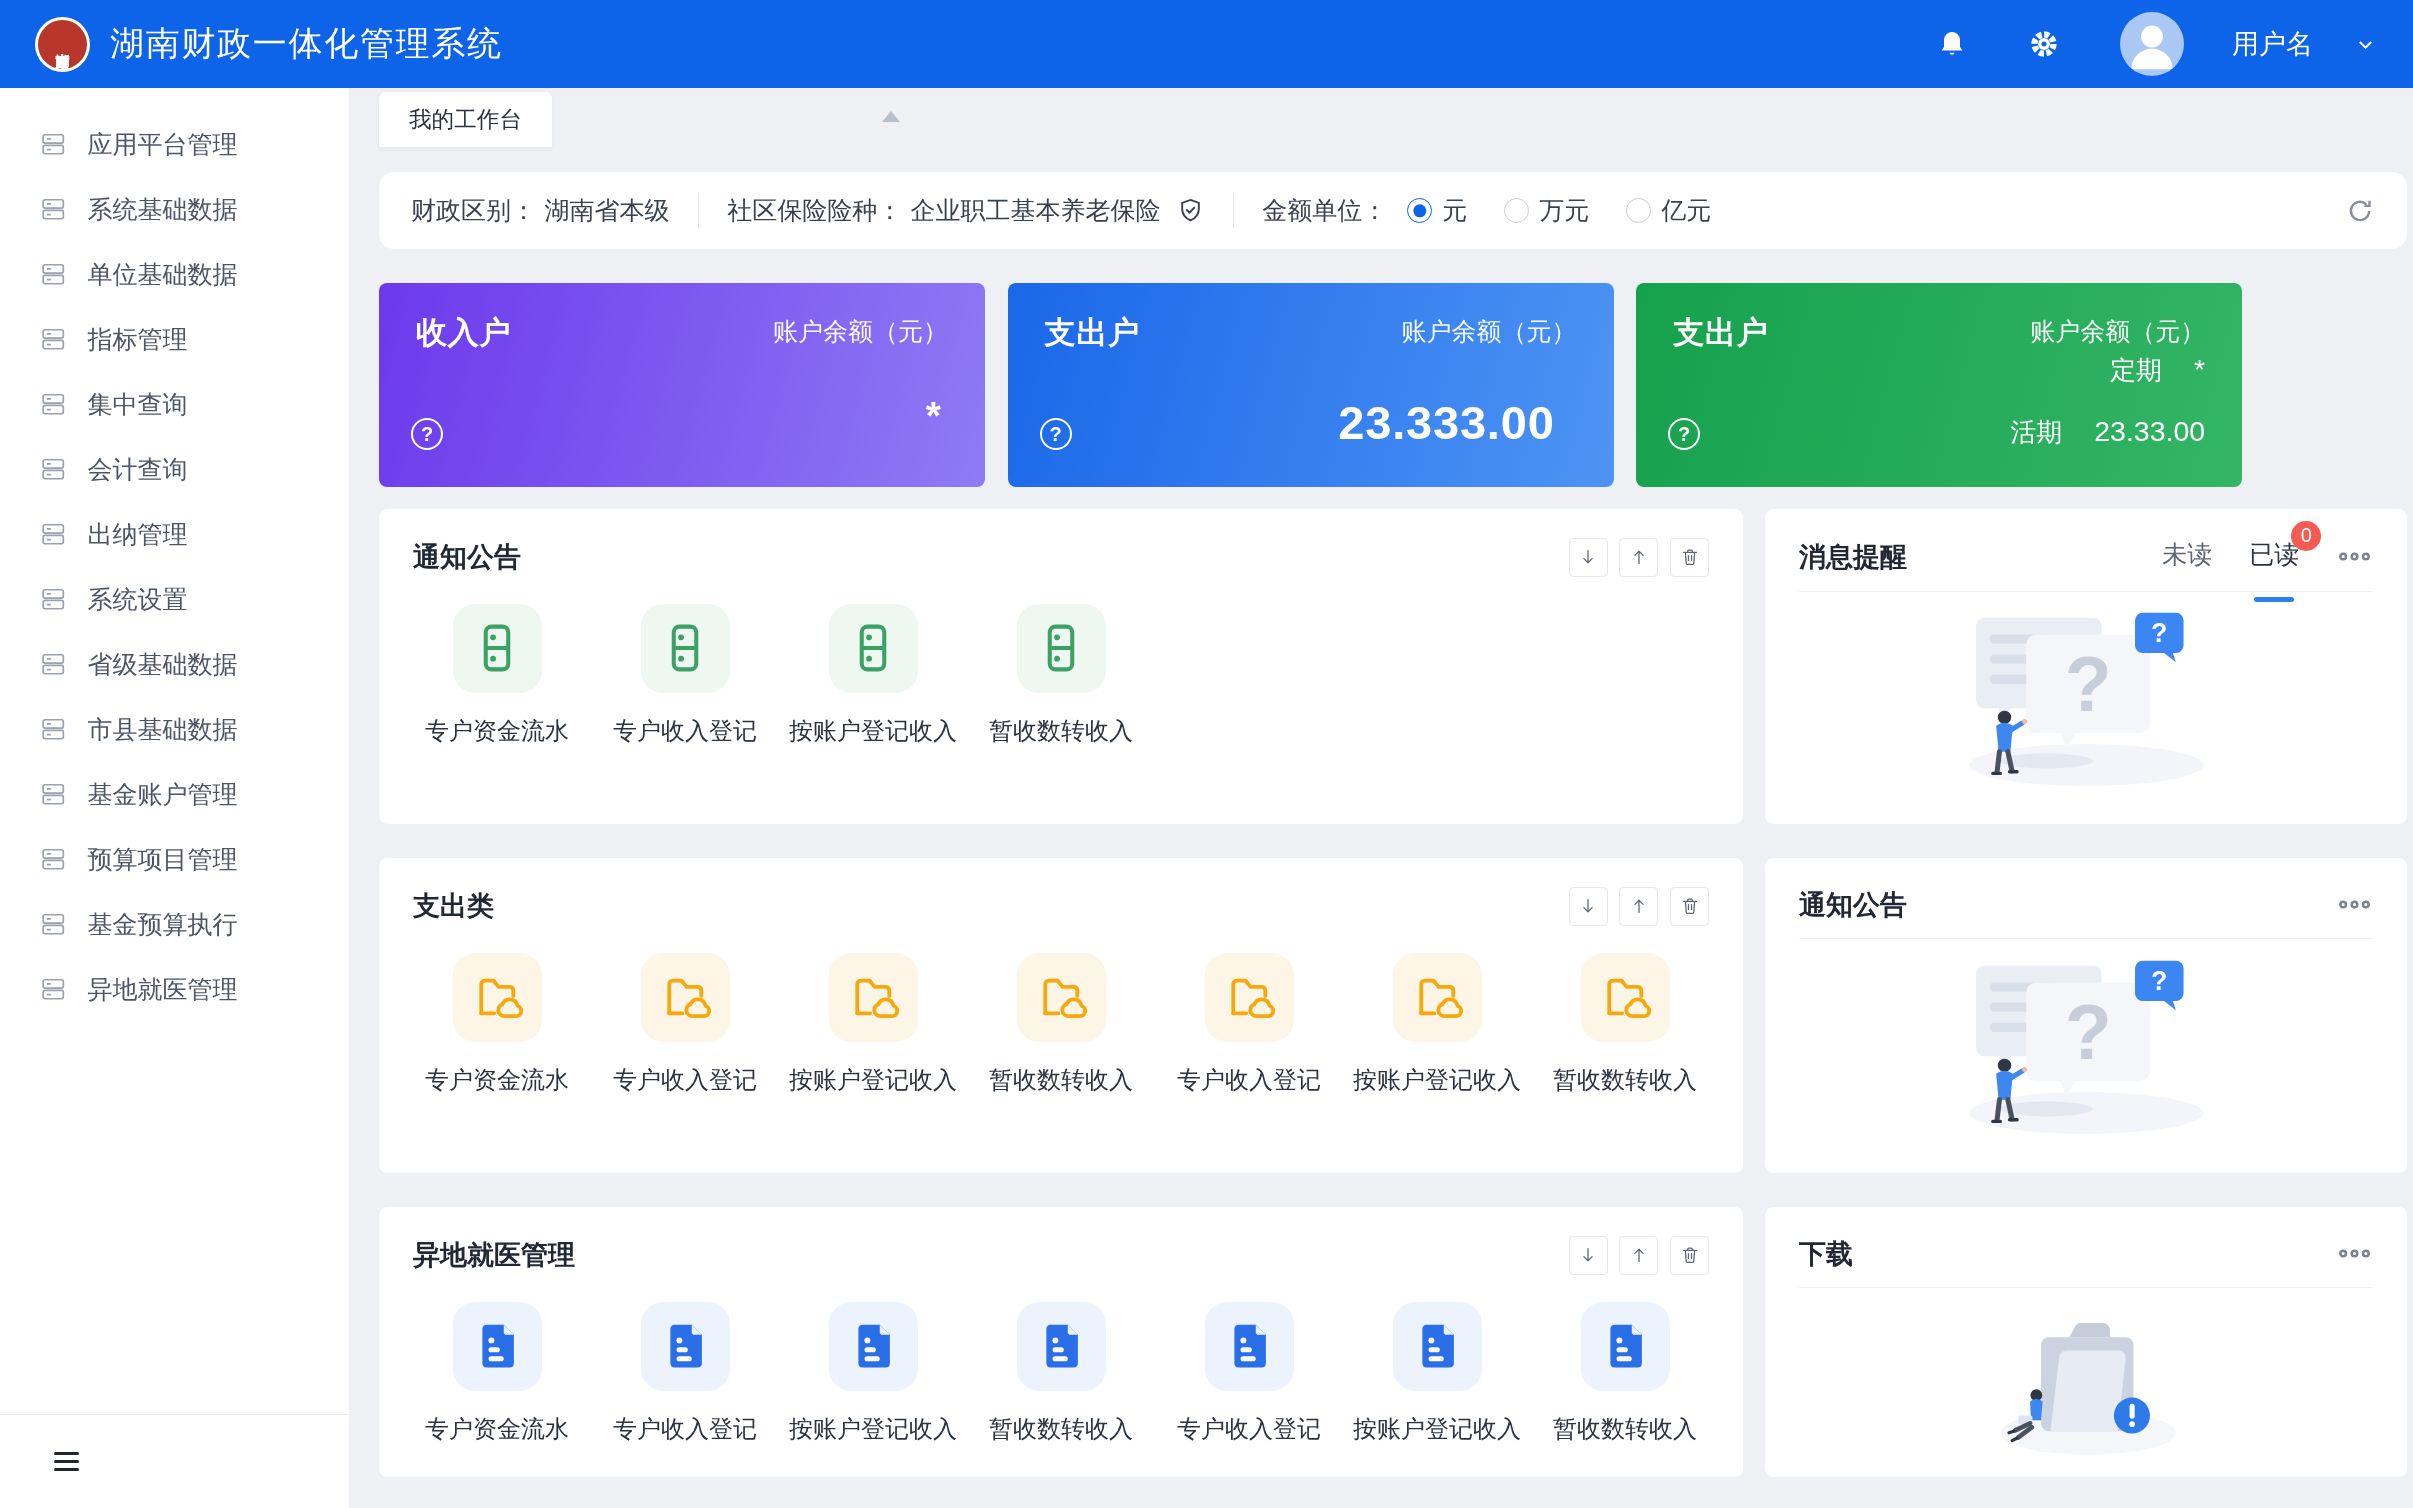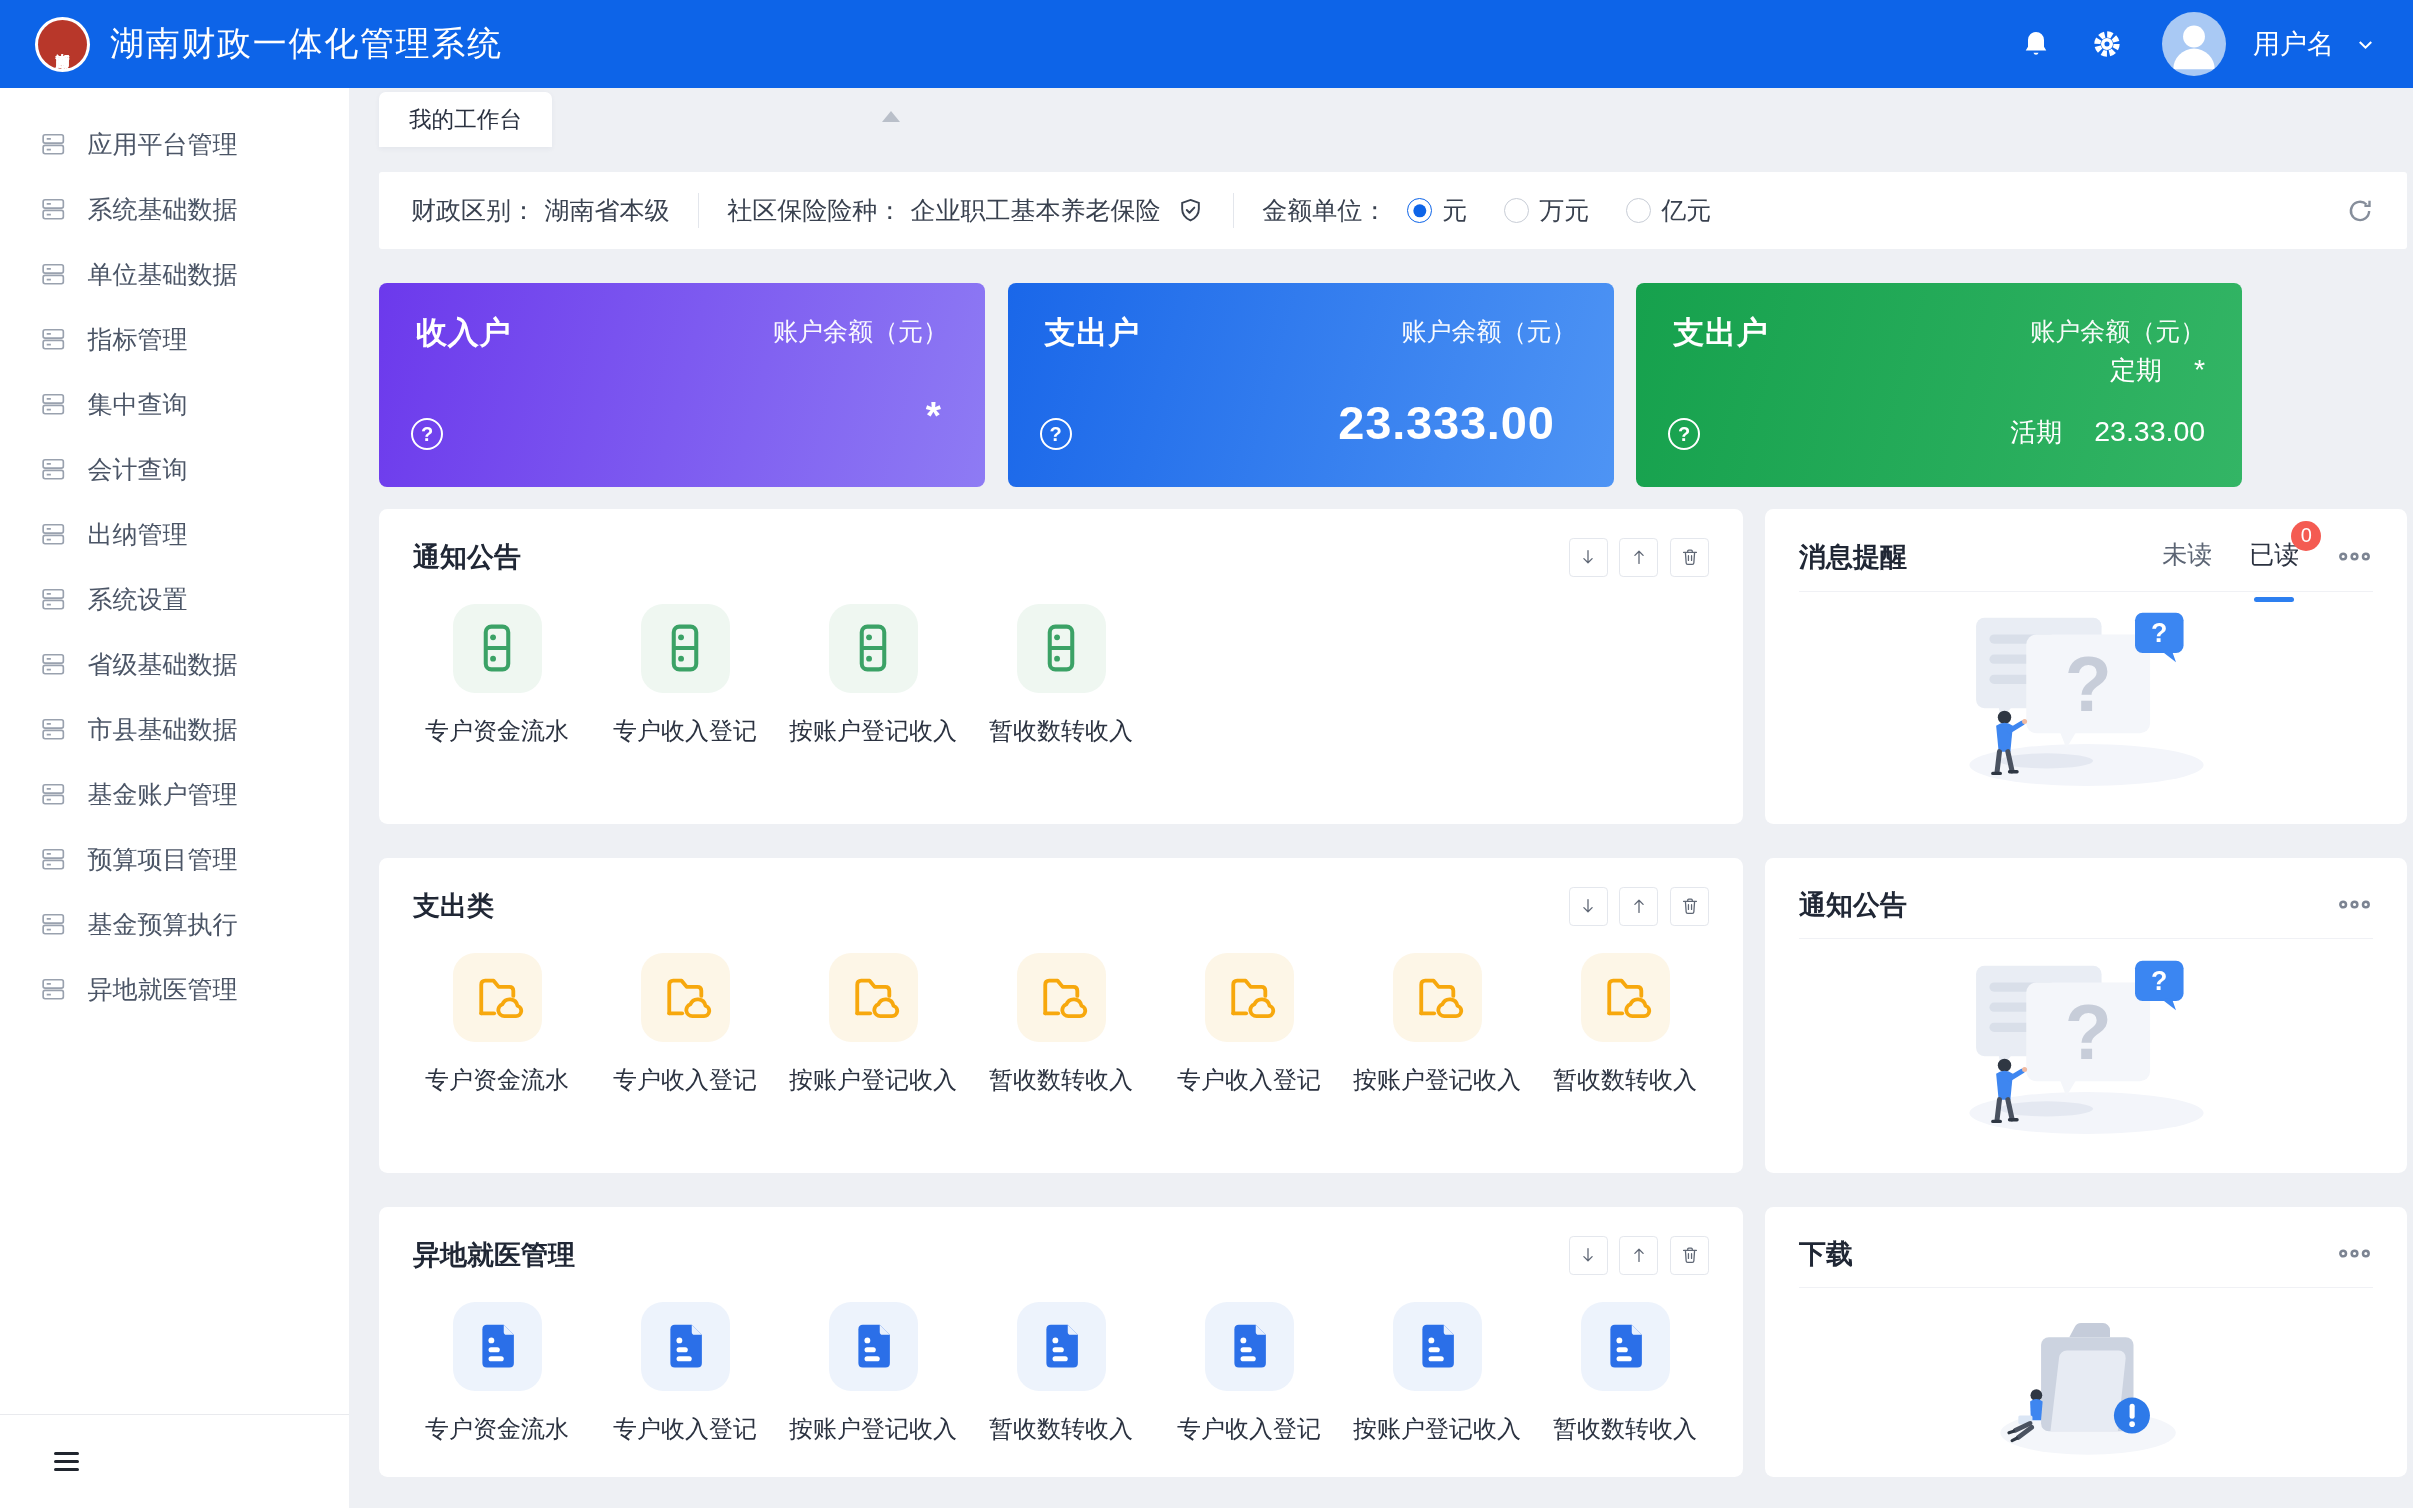--- a/index.html
+++ b/index.html
@@ -8,21 +8,21 @@
   .app{position:relative;width:2413px;height:1508px}
 
   
   .hdr{position:absolute;left:0;top:0;width:2413px;height:88px;background:#0d64e8;
     display:flex;align-items:center;padding:0 35px;z-index:5}
   .logo{width:55px;height:55px;border-radius:50%;background:#fff;display:flex;align-items:center;justify-content:center;flex:0 0 auto}
   .seal{width:49px;height:49px;border-radius:50%;background:#b8372a;color:#fff;font-size:14.2px;font-weight:bold;
     display:flex;align-items:center;justify-content:center;text-align:center;line-height:16px;letter-spacing:0.8px;
     writing-mode:vertical-rl;transform:rotate(0deg)}
   .hdr-title{color:#fff;font-size:34px;font-weight:normal;margin-left:20px;letter-spacing:1.7px}
-  .hdr-right{margin-left:auto;display:flex;align-items:center;gap:39px}
+  .hdr-right{margin-left:auto;display:flex;align-items:center;gap:60px}
   .hicon{width:32px;height:32px;cursor:pointer}
   .avatar{width:64px;height:64px;border-radius:50%;background:#a9c9f4;overflow:hidden;display:flex;align-items:flex-end;justify-content:center}
   .uname{color:#fff;font-size:27px;margin-left:-11.7px}
   .chev{width:25px;height:25px;margin-left:-20px}
 
   
   .side{position:absolute;left:0;top:88px;width:349px;height:1420px;background:#fff;padding-top:23.5px}
   .s-item{display:flex;align-items:center;height:65px;padding-left:39px;cursor:pointer;gap:20px}
   .s-ic{width:28.5px;height:28.5px;fill:none;stroke:#99a1ae;stroke-width:1.4px;flex:0 0 auto}
   .s-label{font-size:25px;color:#4b5566}
@@ -33,21 +33,21 @@
 
   
   .main{position:absolute;left:349px;top:84px;width:2065px;height:1420px;padding:0 6.7px 0 30px}
   .tabbar{height:63px;display:flex;align-items:flex-end;position:relative}
   .tab{height:55px;line-height:55px;background:#fff;border-radius:6.7px 6.7px 0 0;padding:0 30px;font-size:22.6px;color:#2a3140;
     margin-bottom:0;cursor:pointer;box-shadow:0 1.7px 5px rgba(40,60,90,.05)}
   .caret{position:absolute;left:503px;top:27px;width:0;height:0;border-left:9.2px solid transparent;border-right:9.2px solid transparent;
     border-bottom:11px solid #b9bfc9;cursor:pointer}
 
   
-  .filter{margin-top:25px;height:77px;background:#fff;border-radius:3px;display:flex;align-items:center;
+  .filter{margin-top:25px;height:77px;background:#fff;border-radius:15px;display:flex;align-items:center;
     padding:0 32px;font-size:25px;color:#39414f}
   .fgroup{display:flex;align-items:center;gap:8.4px;white-space:nowrap}
   .fsep{width:0.8px;height:35px;background:#e3e6ec;margin:0 28.5px}
   .flabel{color:#39414f}
   .fvalue{color:#39414f}
   .shield{width:27px;height:27px;margin-left:8.4px}
   .radios{display:flex;align-items:center;gap:37px;margin-left:11.7px}
   .radio-opt{display:flex;align-items:center;gap:10px;cursor:pointer}
   .rdot{width:25px;height:25px;border-radius:50%;border:1.7px solid #c8cdd6;background:#fff;position:relative;flex:0 0 auto}
   .radio-opt.on .rdot{border-color:#0d64e8}

